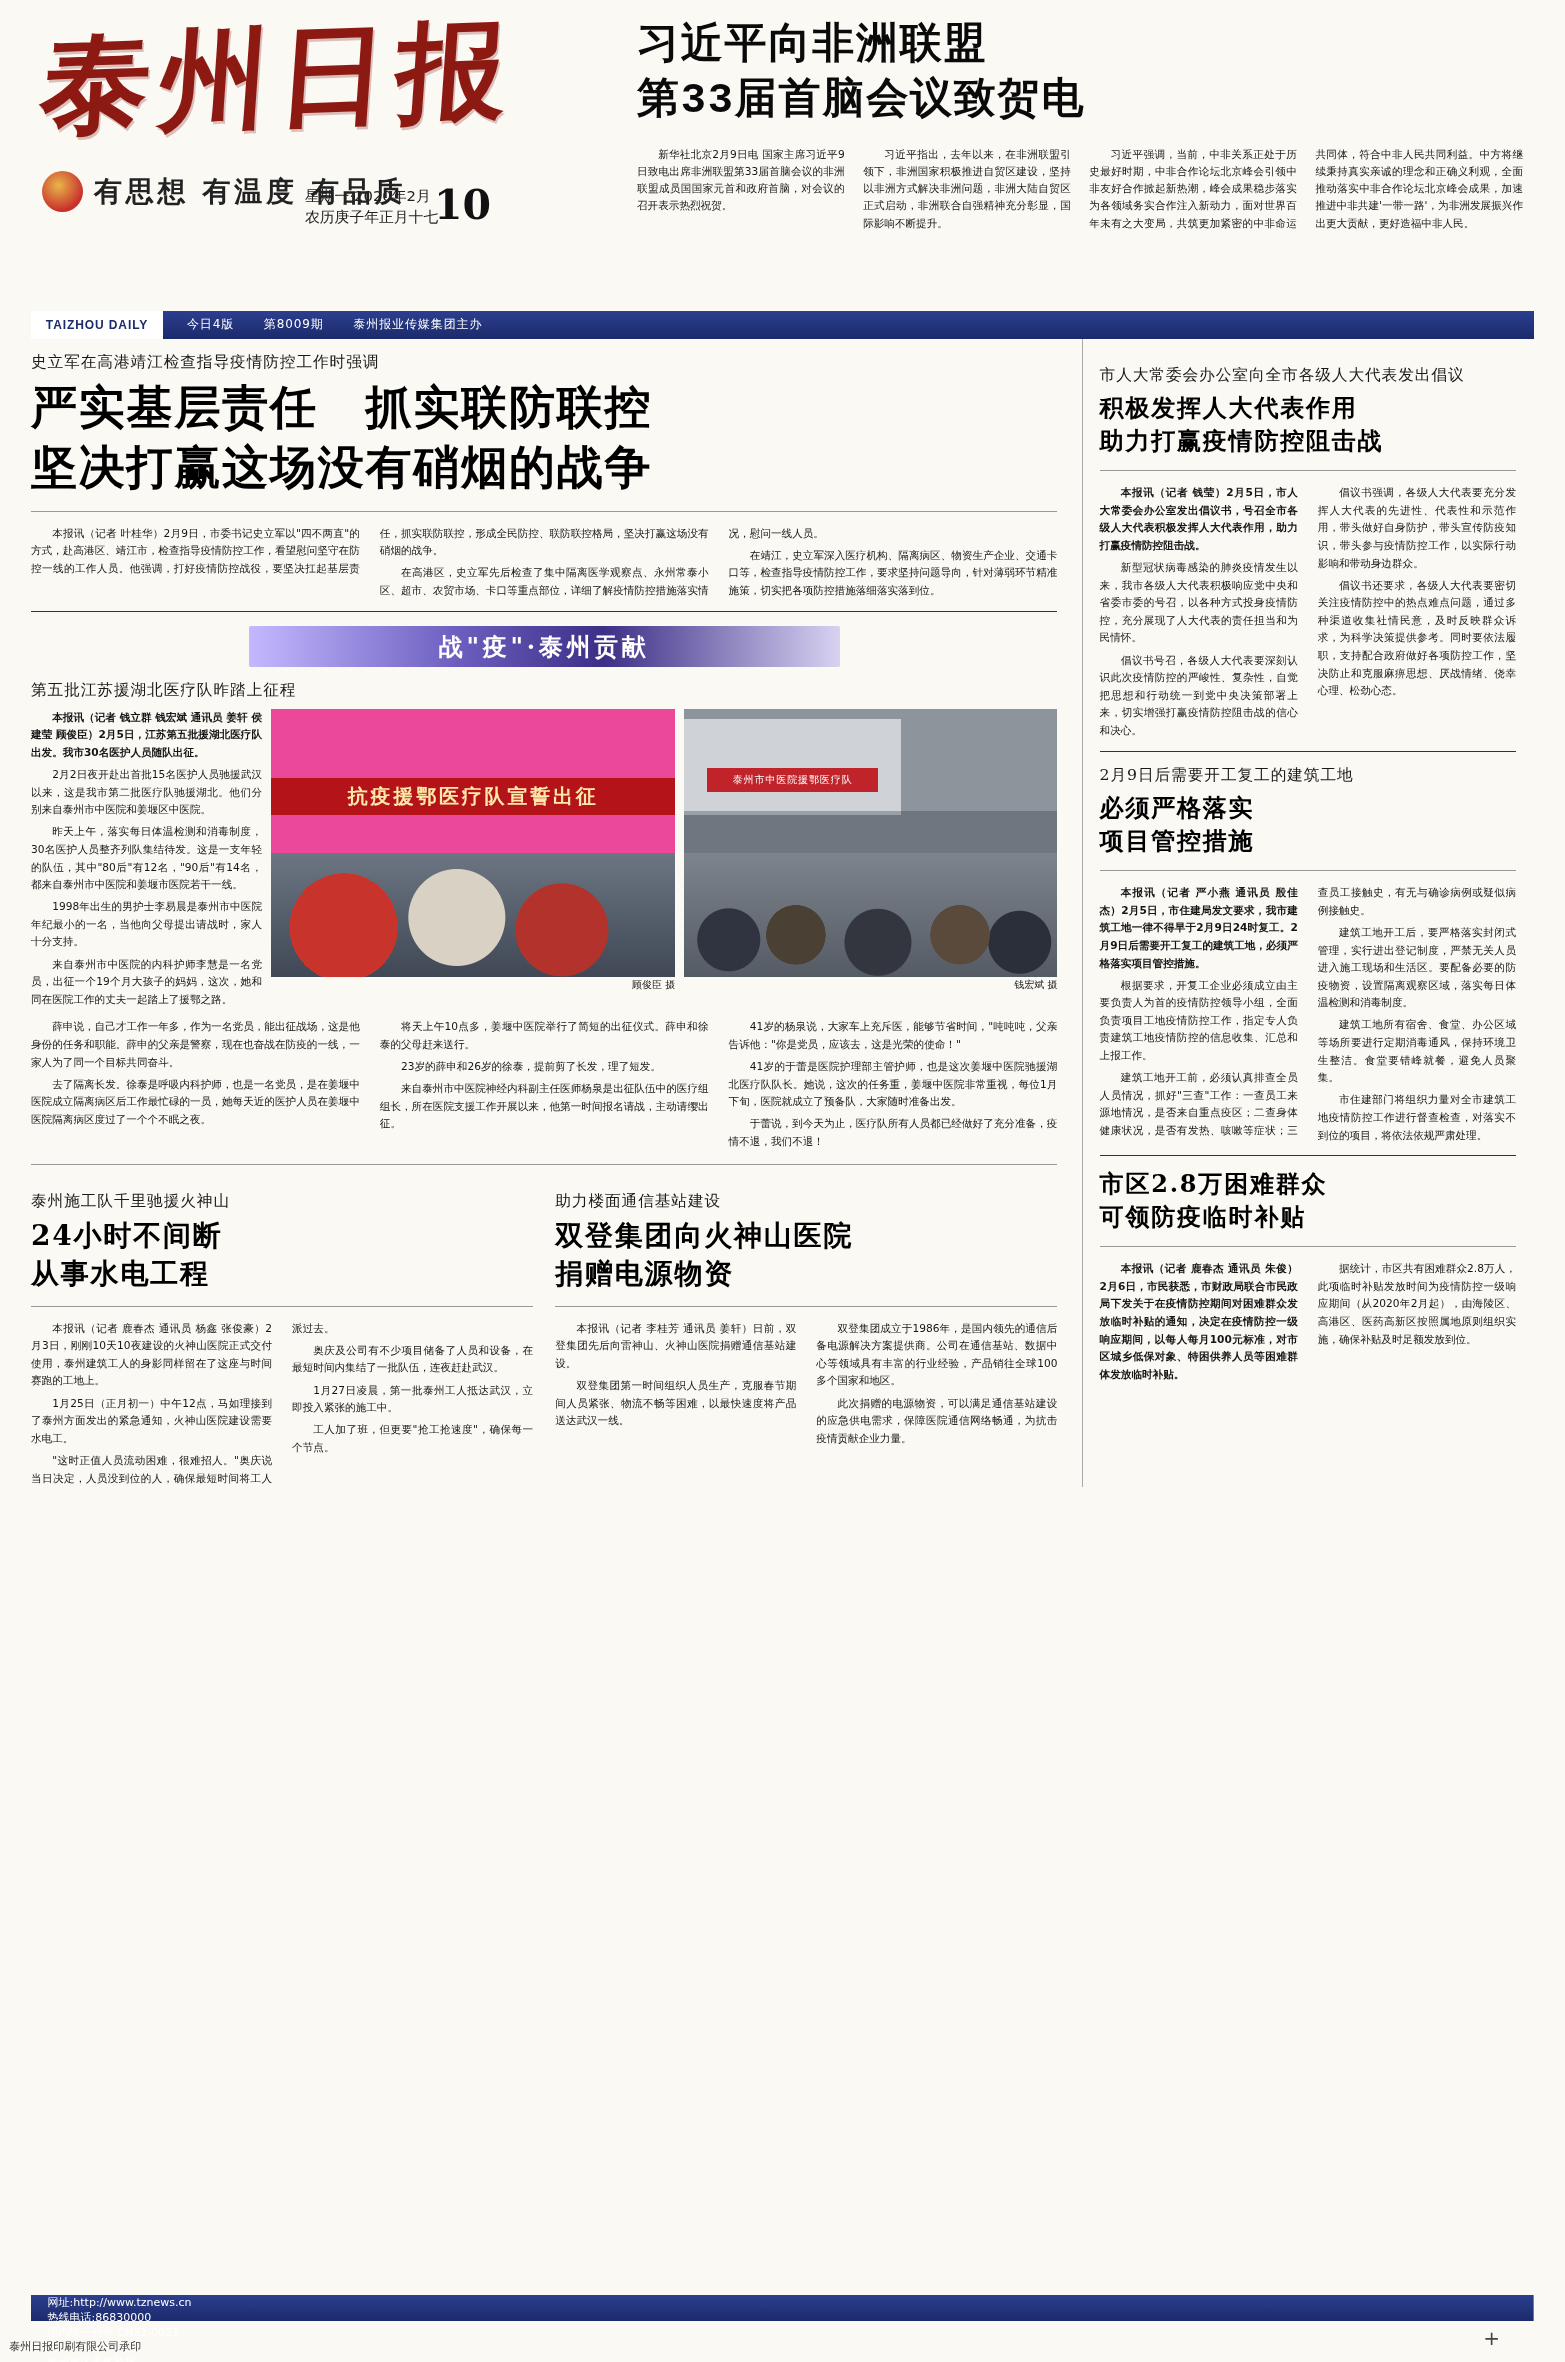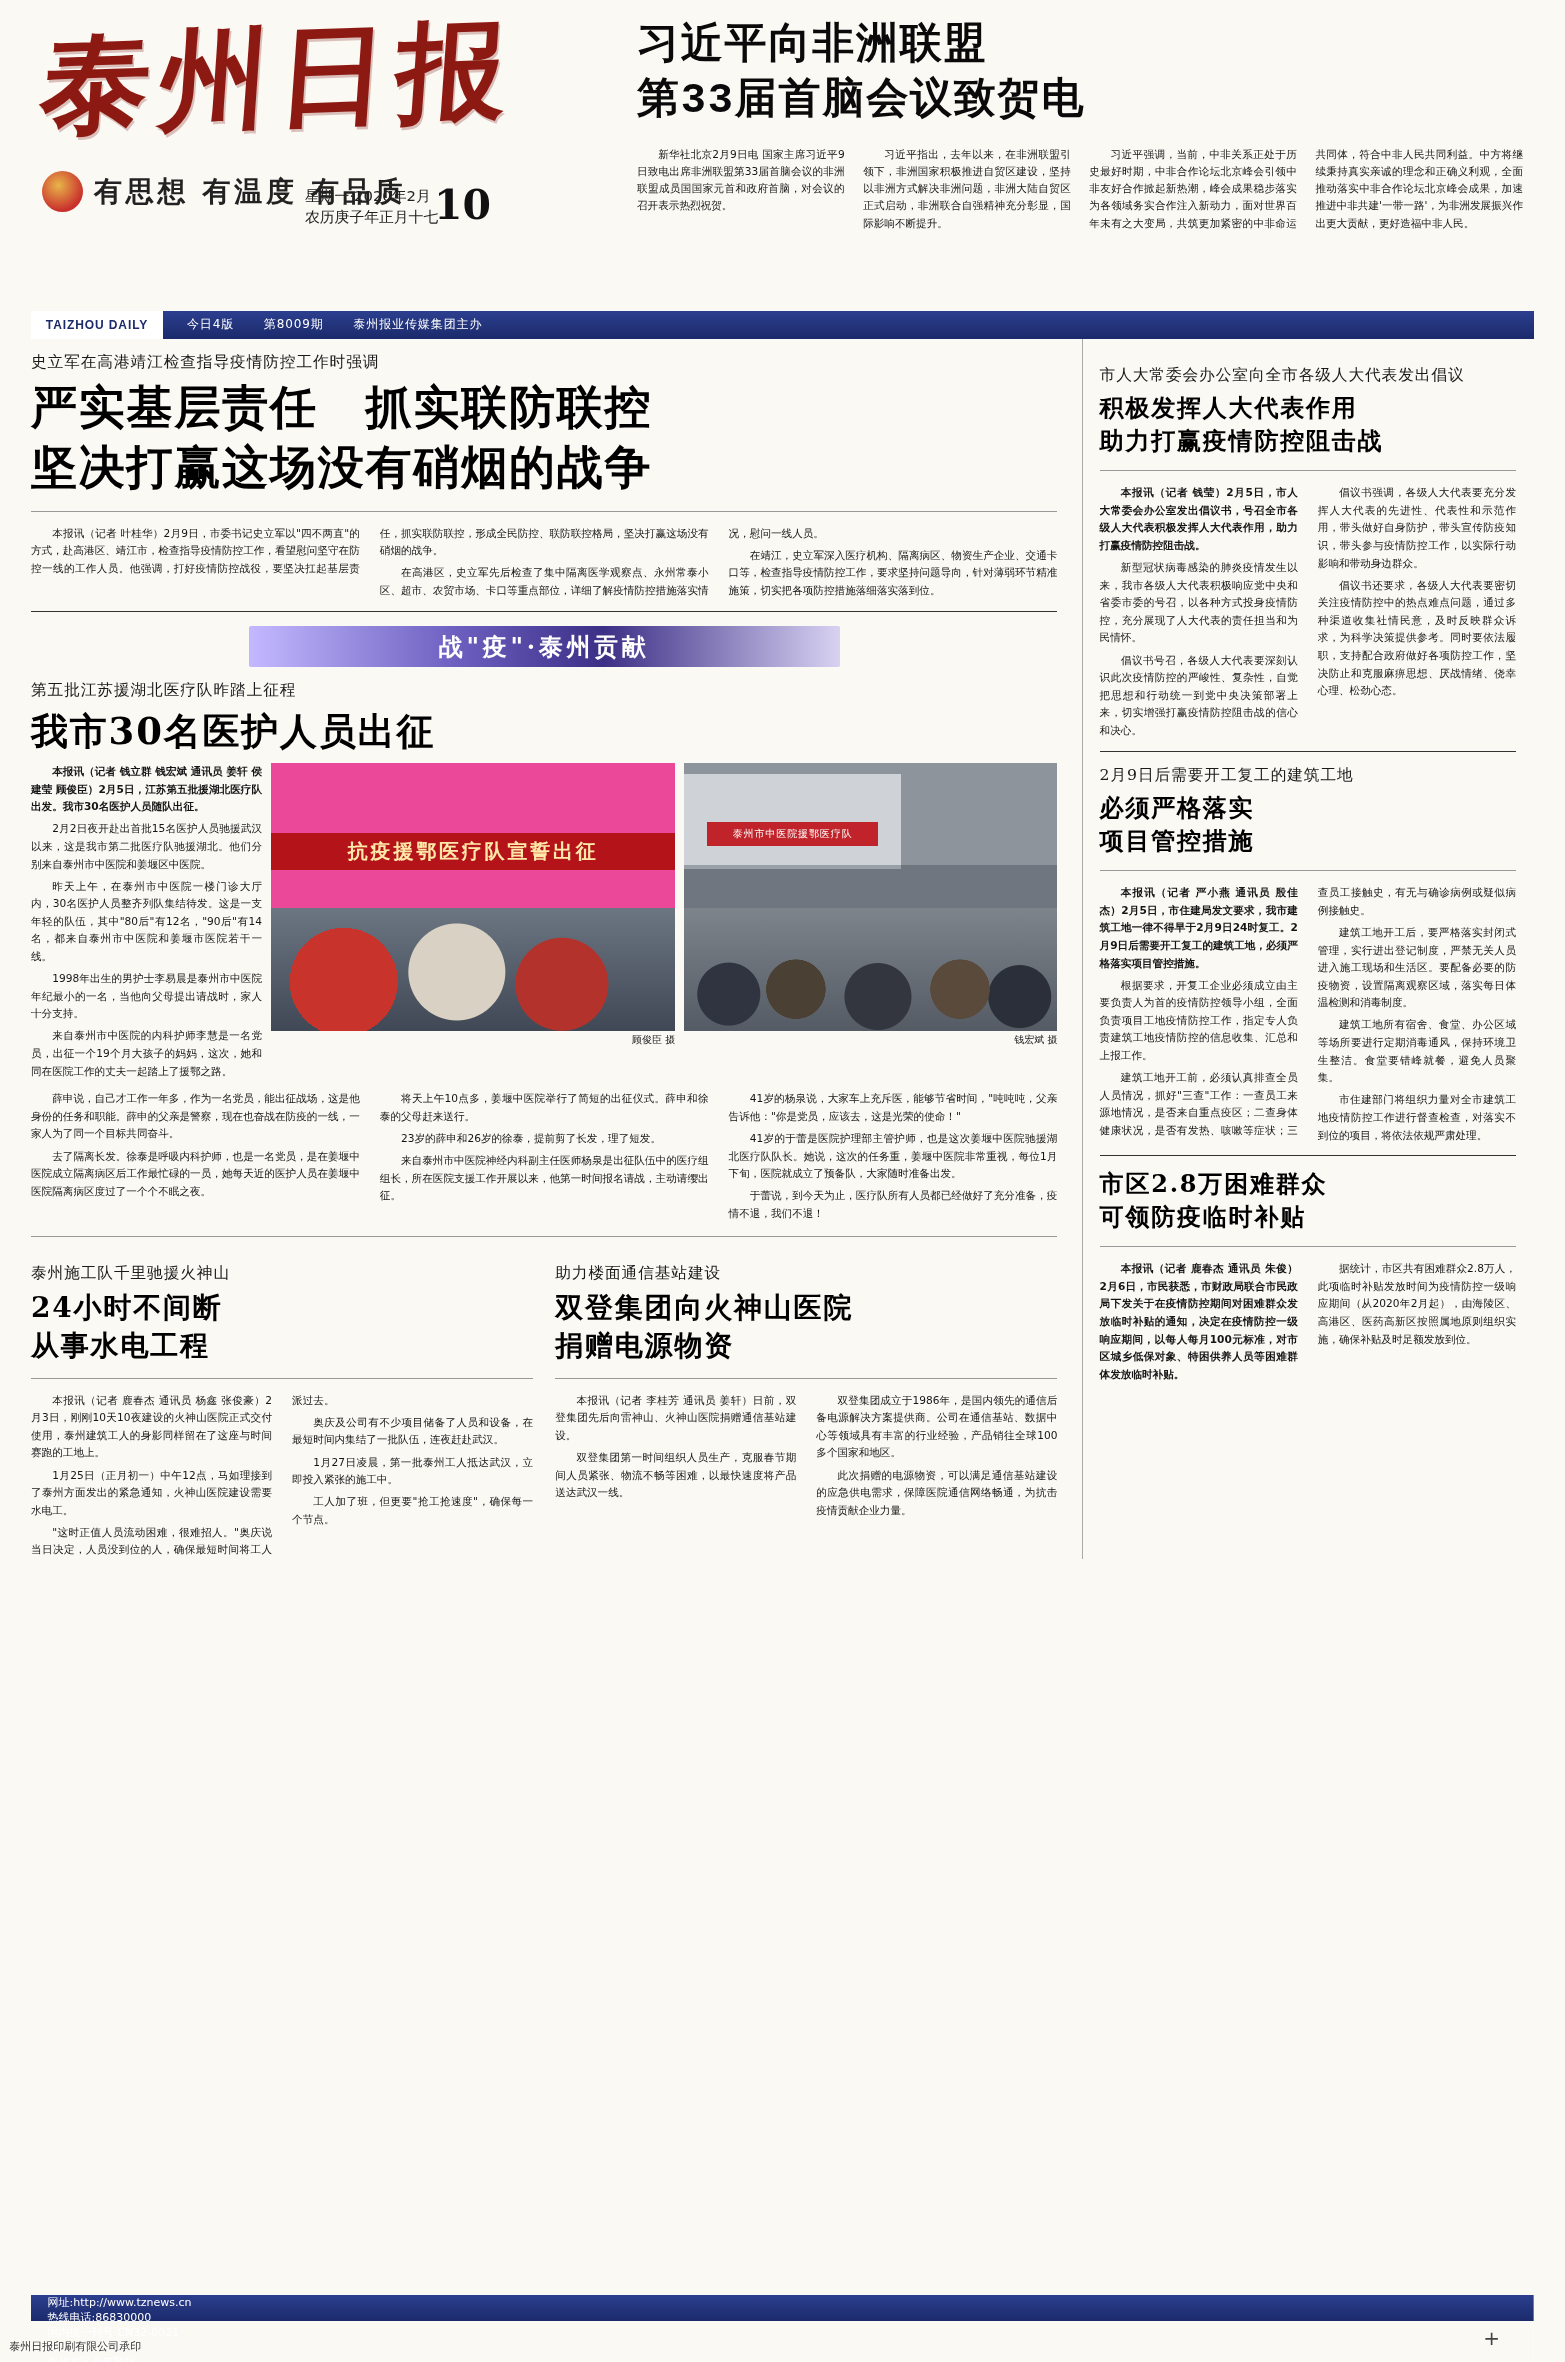--- a/index.html
+++ b/index.html
@@ -371,28 +371,27 @@
         <p>本报讯（记者 叶桂华）2月9日，市委书记史立军以"四不两直"的方式，赴高港区、靖江市，检查指导疫情防控工作，看望慰问坚守在防控一线的工作人员。他强调，打好疫情防控战役，要坚决扛起基层责任，抓实联防联控，形成全民防控、联防联控格局，坚决打赢这场没有硝烟的战争。</p>
         <p>在高港区，史立军先后检查了集中隔离医学观察点、永州常泰小区、超市、农贸市场、卡口等重点部位，详细了解疫情防控措施落实情况，慰问一线人员。</p>
         <p>在靖江，史立军深入医疗机构、隔离病区、物资生产企业、交通卡口等，检查指导疫情防控工作，要求坚持问题导向，针对薄弱环节精准施策，切实把各项防控措施落细落实落到位。</p>
       </div>
 
       <hr class="rule-thick">
 
       <div class="war-banner">战"疫"·泰州贡献</div>
 
       <div class="kicker">第五批江苏援湖北医疗队昨踏上征程</div>
-      <h2 class="headline h-lg">我市30名医护人员出征</h2>
 
       <div class="photo-row">
         <div style="width:231px;">
           <div class="body-1">
             <p class="dateline">本报讯（记者 钱立群 钱宏斌 通讯员 姜轩 侯建莹 顾俊臣）2月5日，江苏第五批援湖北医疗队出发。我市30名医护人员随队出征。</p>
             <p>2月2日夜开赴出首批15名医护人员驰援武汉以来，这是我市第二批医疗队驰援湖北。他们分别来自泰州市中医院和姜堰区中医院。</p>
-            <p>昨天上午，在泰州市中医院一楼门诊大厅内，30名医护人员整齐列队集结待发。这是一支年轻的队伍，其中"80后"有12名，"90后"有14名，都来自泰州市中医院和姜堰市医院若干一线。</p>
+            <p>昨天上午，落实每日体温检测和消毒制度，30名医护人员整齐列队集结待发。这是一支年轻的队伍，其中"80后"有12名，"90后"有14名，都来自泰州市中医院和姜堰市医院若干一线。</p>
             <p>1998年出生的男护士李易晨是泰州市中医院年纪最小的一名，当他向父母提出请战时，家人十分支持。</p>
             <p>来自泰州市中医院的内科护师李慧是一名党员，出征一个19个月大孩子的妈妈，这次，她和同在医院工作的丈夫一起踏上了援鄂之路。</p>
           </div>
         </div>
         <div style="flex:1;">
           <div class="caption-row">
             <div class="photo" style="width:52%;height:268px;">
               <div class="ph-banner">抗疫援鄂医疗队宣誓出征</div>
               <div class="ph-fig"></div>
             </div>

